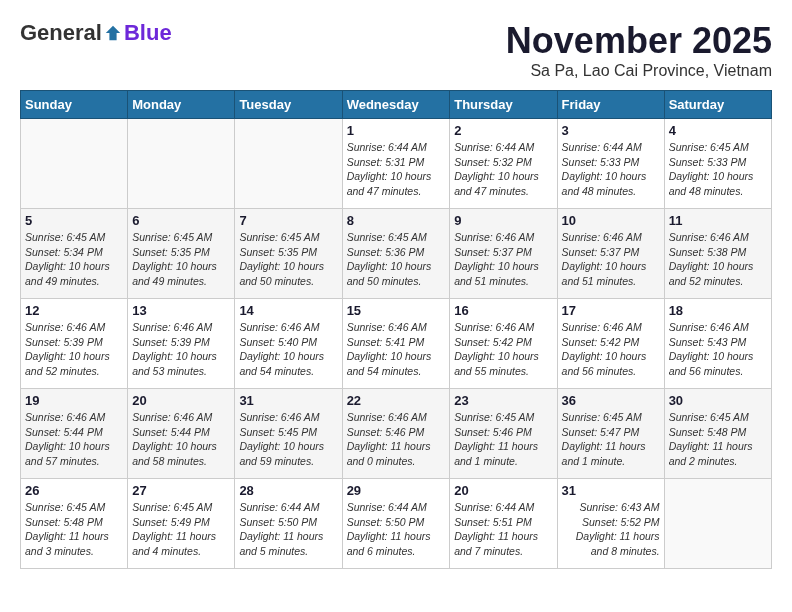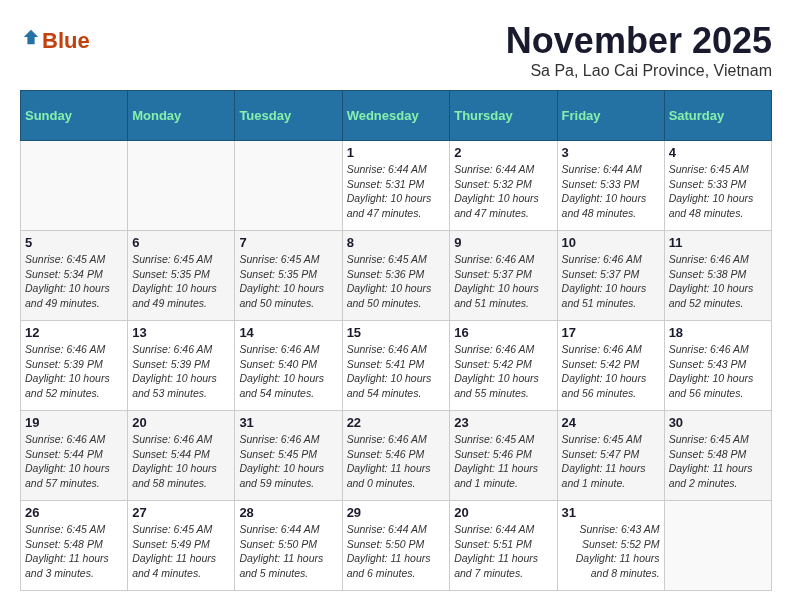--- a/index.html
+++ b/index.html
@@ -24,22 +24,21 @@
     .logo-text {
       display: flex;
       align-items: center;
       font-size: 22px;
       font-weight: bold;
     }
     .logo-general {
       color: #333;
     }
     .logo-blue {
-      color: #c2410c;
-      margin-top: 8px;
+      color: #6d28d9;
     }
     .logo-icon {
       width: 18px;
       height: 18px;
       margin: 0 2px;
     }
     .title-block {
       text-align: right;
     }
     .month-title {
@@ -51,22 +50,22 @@
       font-size: 16px;
       color: #333;
     }
     .calendar {
       width: 100%;
       border-collapse: collapse;
       font-size: 11px;
     }
     .calendar thead th {
       background-color: #2471a3;
-      color: #86efac;
-      padding: 17px 4px;
+      color: #ffffff;
+      padding: 6px 4px;
       text-align: left;
       font-size: 13px;
       font-weight: bold;
       border: 1px solid #1a5276;
     }
     .calendar tbody td {
       border: 1px solid #ccc;
       vertical-align: top;
       padding: 4px;
       width: 108px;
@@ -92,20 +91,21 @@
     .empty-cell {
       background: #f9f9f9 !important;
     }
   </style>
 </head>
 <body>
 
 <div class="header">
   <div class="logo">
     <div class="logo-text">
+      <span class="logo-general">General</span>
       <svg class="logo-icon" viewBox="0 0 20 20">
         <path d="M10 2 L18 10 L14 10 L14 18 L6 18 L6 10 L2 10 Z" fill="#2471a3"></path>
       </svg>
       <span class="logo-blue">Blue</span>
     </div>
   </div>
   <div class="title-block">
     <div class="month-title">November 2025</div>
     <div class="subtitle">Sa Pa, Lao Cai Province, Vietnam</div>
   </div>
@@ -289,21 +289,21 @@
 and 0 minutes.</div>
         </td>
         <td>
           <span class="day-number">23</span>
           <div class="day-info" style="white-space: pre-line;">Sunrise: 6:45 AM
 Sunset: 5:46 PM
 Daylight: 11 hours
 and 1 minute.</div>
         </td>
         <td>
-          <span class="day-number">24</span>
+          <span class="day-number">36</span>
           <div class="day-info" style="white-space: pre-line;">Sunrise: 6:45 AM
 Sunset: 5:47 PM
 Daylight: 11 hours
 and 1 minute.</div>
         </td>
         <td>
           <span class="day-number">30</span>
           <div class="day-info" style="white-space: pre-line;">Sunrise: 6:45 AM
 Sunset: 5:48 PM
 Daylight: 11 hours

